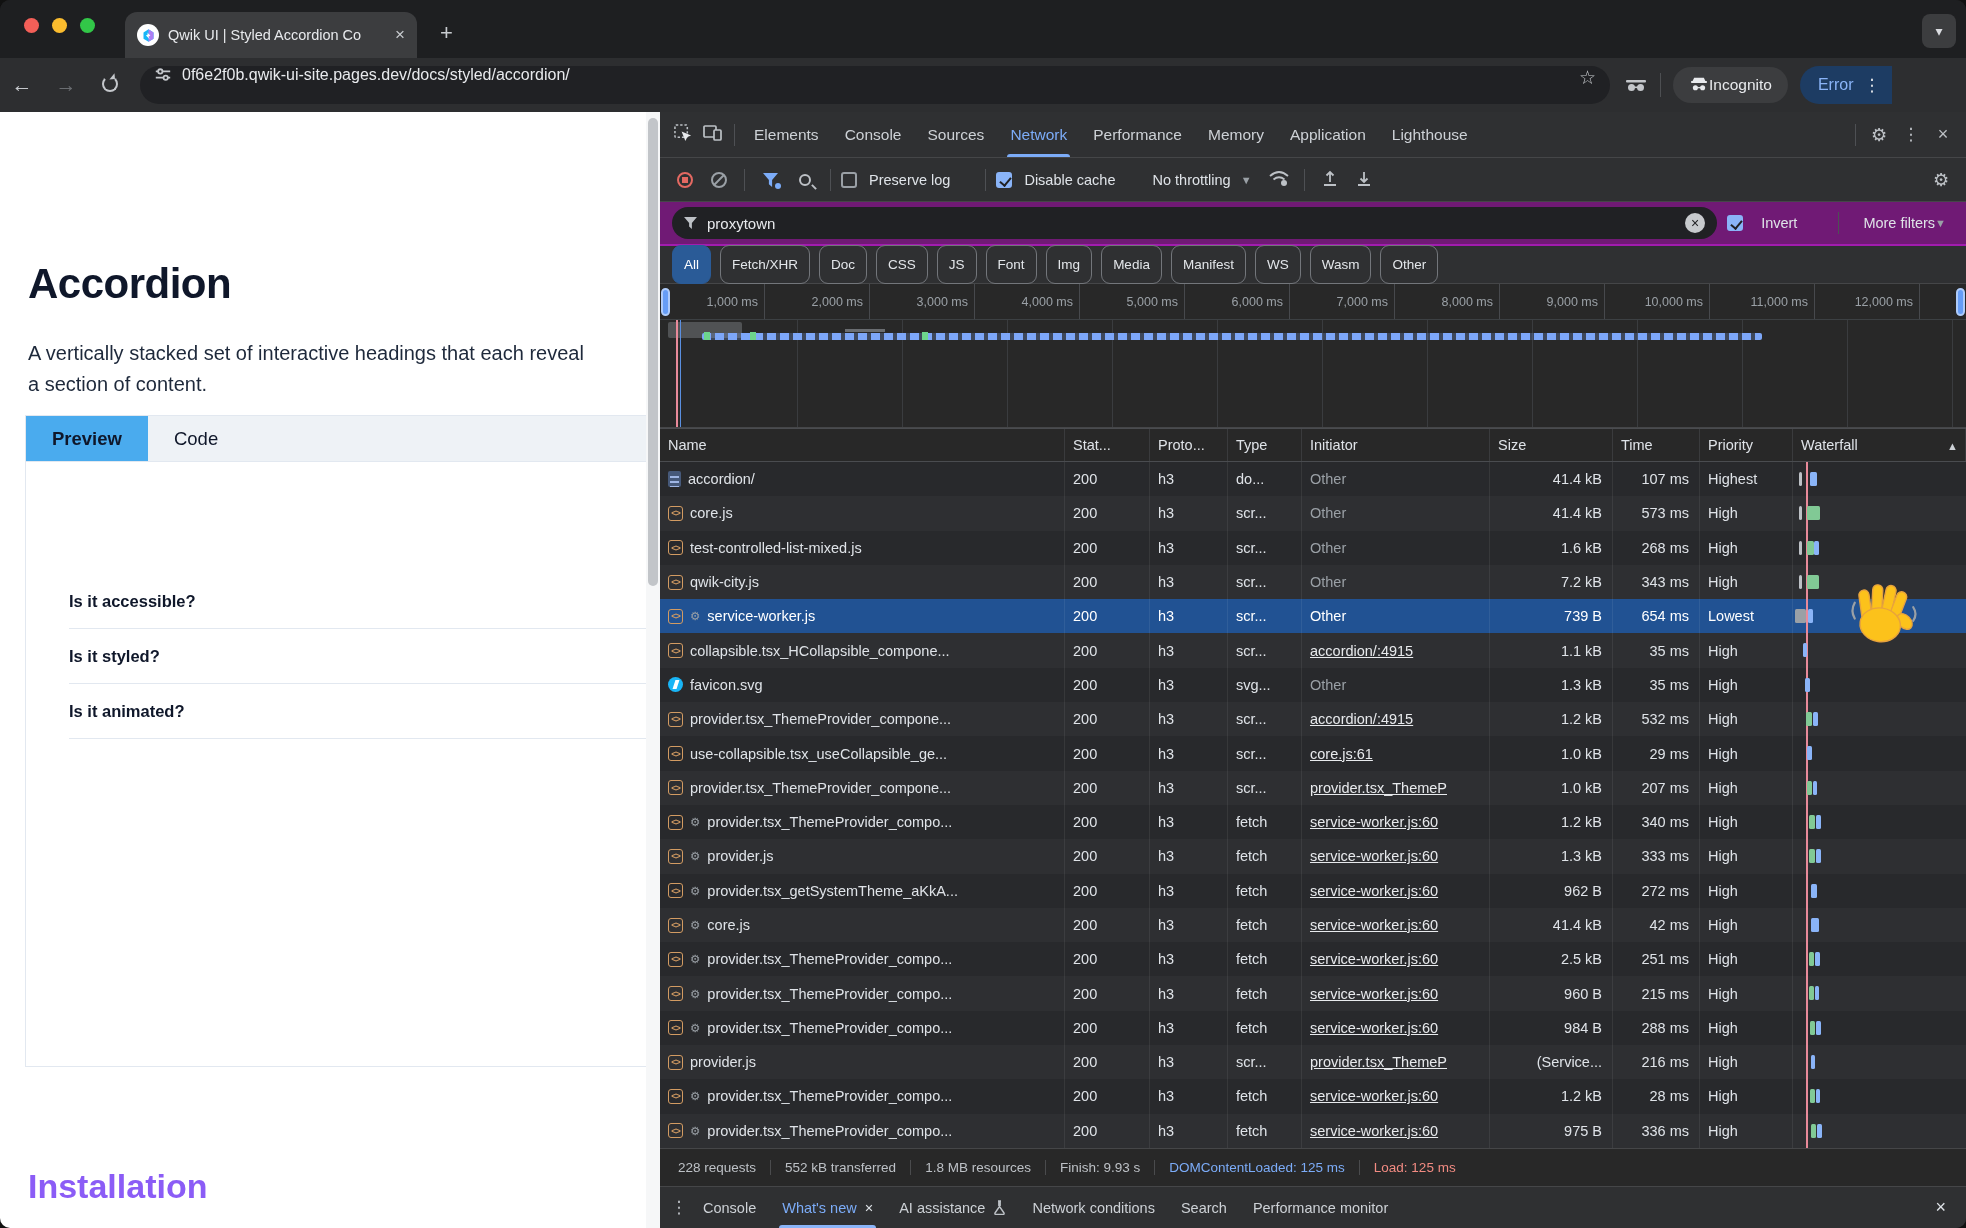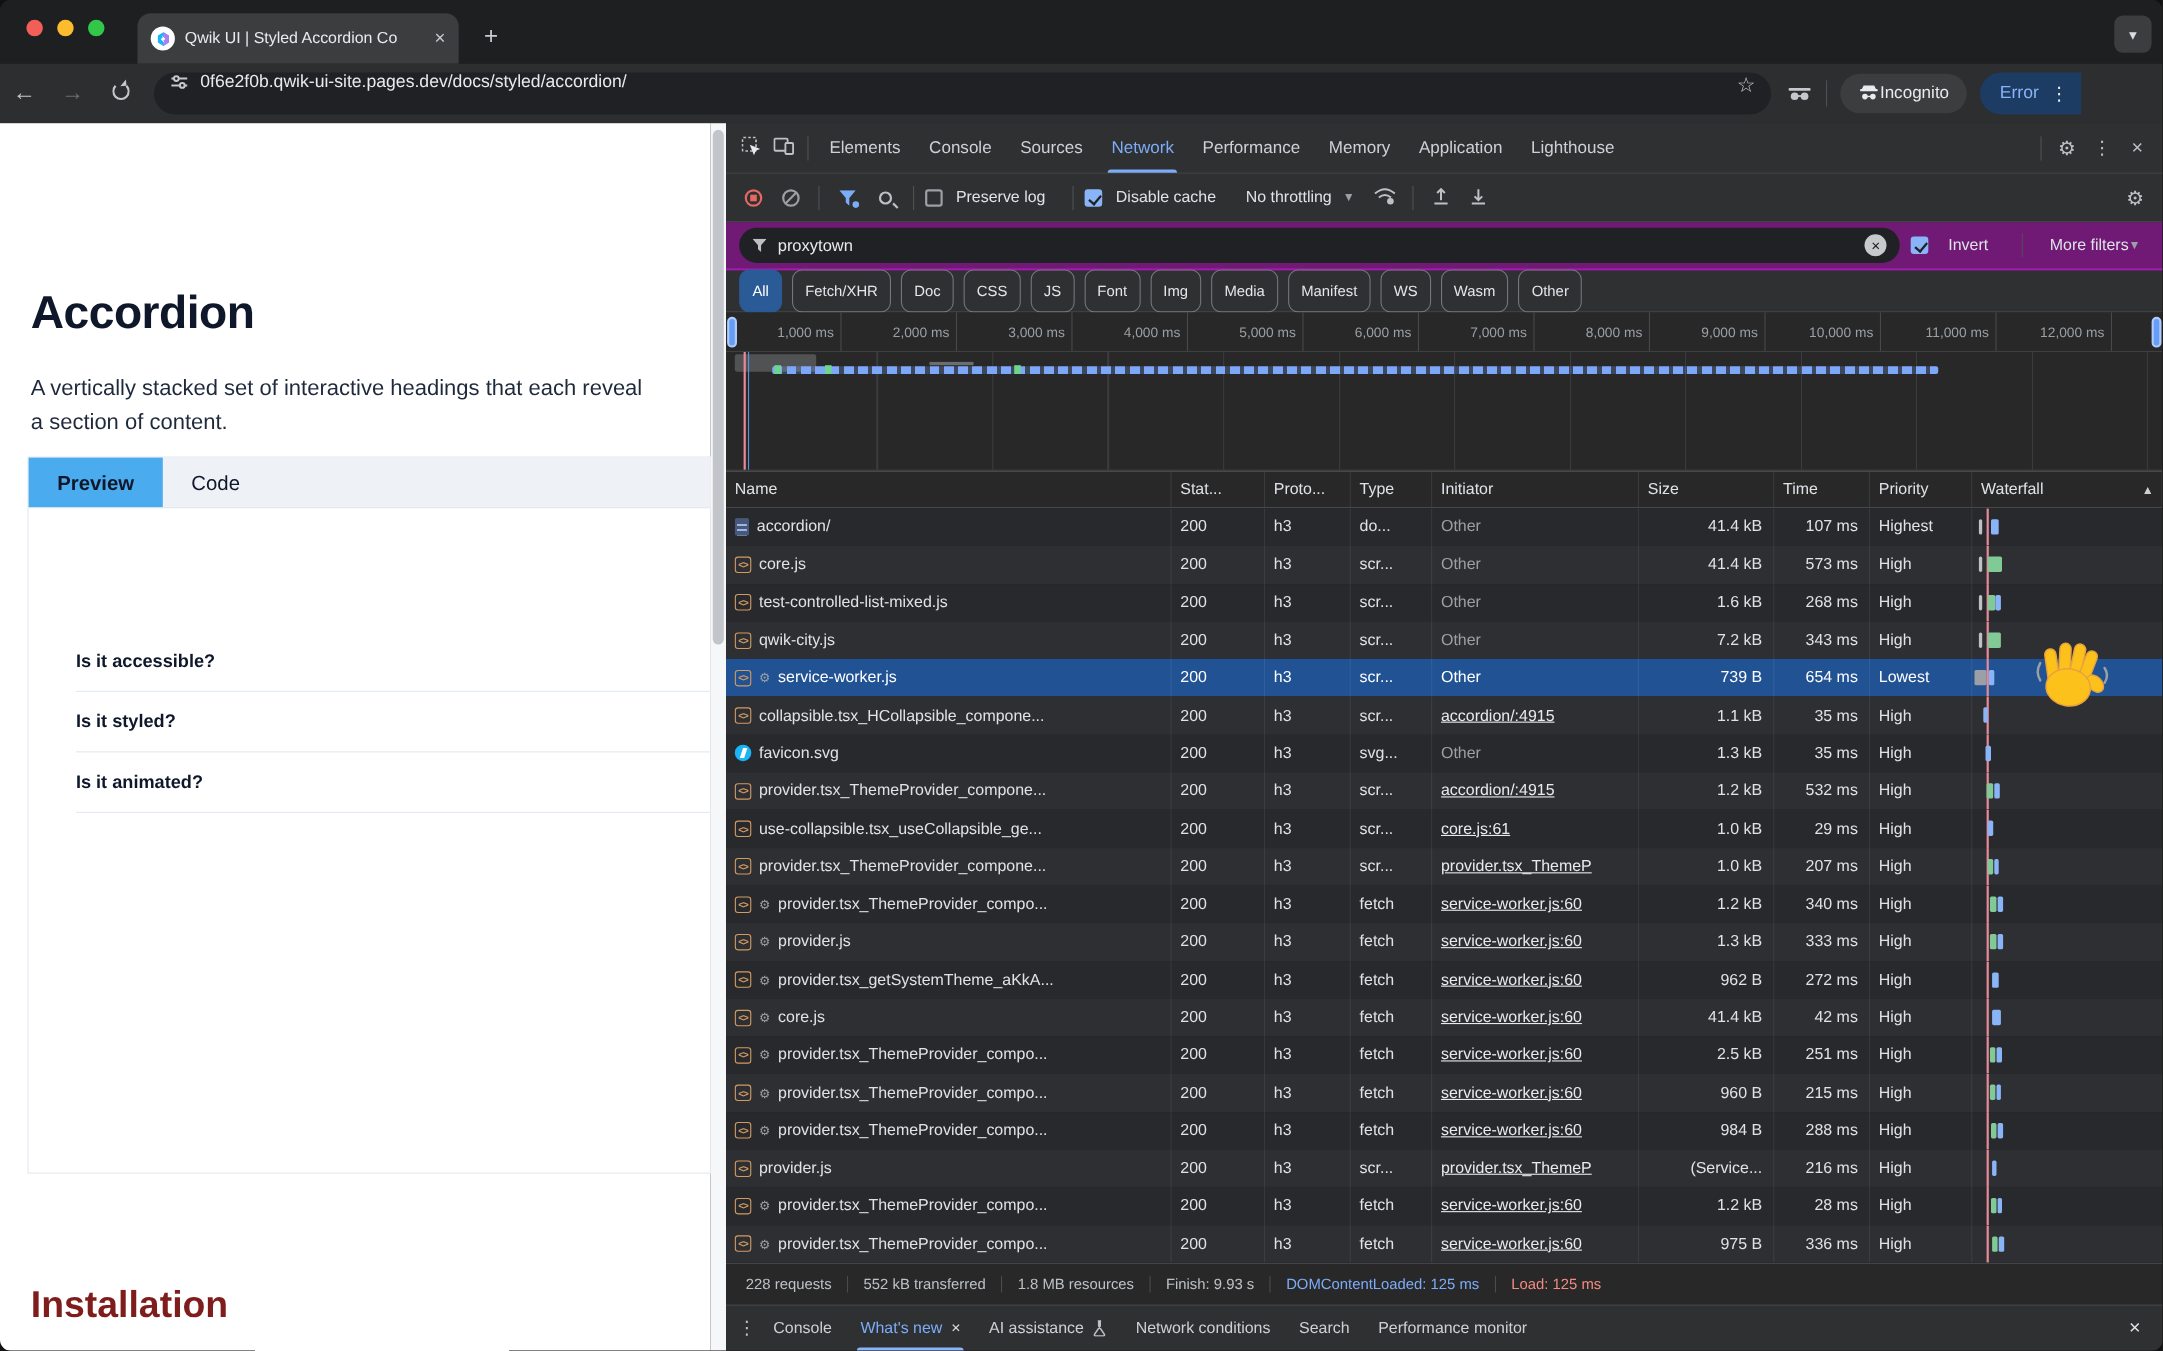--- a/index.html
+++ b/index.html
@@ -37,21 +37,21 @@
   .page h1 { position:absolute; left:28px; top:148px; font-size:42px; font-weight:800; color:#0f172a; letter-spacing:-0.5px; }
   .page-desc { position:absolute; left:28px; top:226px; font-size:20px; color:#1e293b; line-height:31px; }
   .demo-box { position:absolute; left:25px; top:303px; width:711px; height:652px; border:1px solid #e2e8f0; background:#fff; }
   .demo-tabs { height:46px; background:#eef2f6; border-bottom:1px solid #e2e8f0; display:flex; }
   .demo-tab { padding:0 26px; display:flex; align-items:center; font-size:18.5px; color:#0f172a; }
   .demo-tab.active { background:#4aabee; font-weight:700; }
   .acc-list { position:absolute; left:43px; right:43px; top:158px; }
   .acc-item { height:55px; display:flex; align-items:center; justify-content:space-between; border-bottom:1px solid #e2e8f0; }
   .acc-label { font-size:16.5px; font-weight:700; color:#0f172a; }
   .acc-chev { width:9px; height:9px; border-right:2px solid #475569; border-bottom:2px solid #475569; transform:rotate(45deg); margin-right:4px; }
-  .page h2 { position:absolute; left:28px; top:1055px; font-size:34px; font-weight:800; color:#7f1d1d; }
+  .page h2 { position:absolute; left:28px; top:1055px; font-size:34px; font-weight:800; color:#8b5cf6; }
   .page-scroll { position:absolute; left:646px; top:112px; width:14px; height:1116px; background:#f6f7f8; }
   .page-scroll .thumb { position:absolute; left:2px; top:6px; width:10px; height:468px; background:#c2c5c9; border-radius:5px; }
 
   
   .devtools { position:absolute; left:660px; top:112px; width:1306px; height:1116px; background:#282828; color:#dfe3e8; font-size:14px; display:flex; flex-direction:column; }
   .dt-row { display:flex; align-items:center; flex:none; }
   .dt-sep { width:1px; height:22px; background:#4e5054; margin:0 6px; flex:none; }
   .icbtn { width:30px; text-align:center; color:#bdc1c6; flex:none; }
 
   .dt-tabbar { height:46px; background:#2f3032; border-bottom:1px solid #454648; padding:0 8px; }
@@ -65,21 +65,21 @@
   .block-ic { width:16px; height:16px; border:2px solid #9aa0a6; border-radius:50%; position:relative; flex:none; margin:0 7px; }
   .block-ic::after { content:""; position:absolute; left:-1px; top:5px; width:14px; height:2px; background:#9aa0a6; transform:rotate(-45deg); }
   .funnel { position:relative; margin:0 8px; flex:none; }
   .funnel svg { display:block; }
   .funnel .dot { position:absolute; right:-3px; bottom:-2px; width:6px; height:6px; border-radius:50%; background:#7cacf8; }
   .search-ic { width:12px; height:12px; border:2px solid #bdc1c6; border-radius:50%; position:relative; flex:none; margin:0 9px; }
   .search-ic::after { content:""; position:absolute; left:10px; top:10px; width:6px; height:2px; background:#bdc1c6; transform:rotate(45deg); }
   .chk { width:16px; height:16px; border:2px solid #9aa0a6; border-radius:3px; flex:none; margin-right:8px; }
   .chk.on { background:#8ab4f8; border-color:#8ab4f8; position:relative; }
   .chk.on::after { content:""; position:absolute; left:4px; top:1px; width:5px; height:9px; border-right:2px solid #202124; border-bottom:2px solid #202124; transform:rotate(40deg); }
-  .tb-label { color:#dfe3e8; font-size:14.5px; margin-right:15px; white-space:nowrap; }
+  .tb-label { color:#dfe3e8; font-size:14.5px; margin-right:25px; white-space:nowrap; }
   .throttle { display:flex; align-items:center; gap:10px; color:#dfe3e8; font-size:14.5px; margin:0 8px; }
   .chev-dn { font-size:11px; color:#9aa0a6; }
 
   .dt-filterbar { height:44px; background:#701a75; border-bottom:2px solid #a21caf; padding:0 12px; gap:10px; }
   .filter-field { flex:1; height:32px; background:#202124; border-radius:16px; display:flex; align-items:center; gap:10px; padding:0 12px; }
   .filter-input { background:transparent; border:none; outline:none; color:#e8eaed; font-size:15px; font-family:"Liberation Sans",sans-serif; flex:1; }
   .clear-circ { width:20px; height:20px; border-radius:50%; background:#c7cacd; color:#202124; font-size:14px; line-height:20px; text-align:center; flex:none; }
   .morefilters { display:flex; align-items:center; font-size:14.5px; color:#dfe3e8; padding:0 8px; white-space:nowrap; }
 
   .dt-chips { height:38px; background:#2f3032; border-bottom:1px solid #454648; padding:0 12px; gap:9px; }

